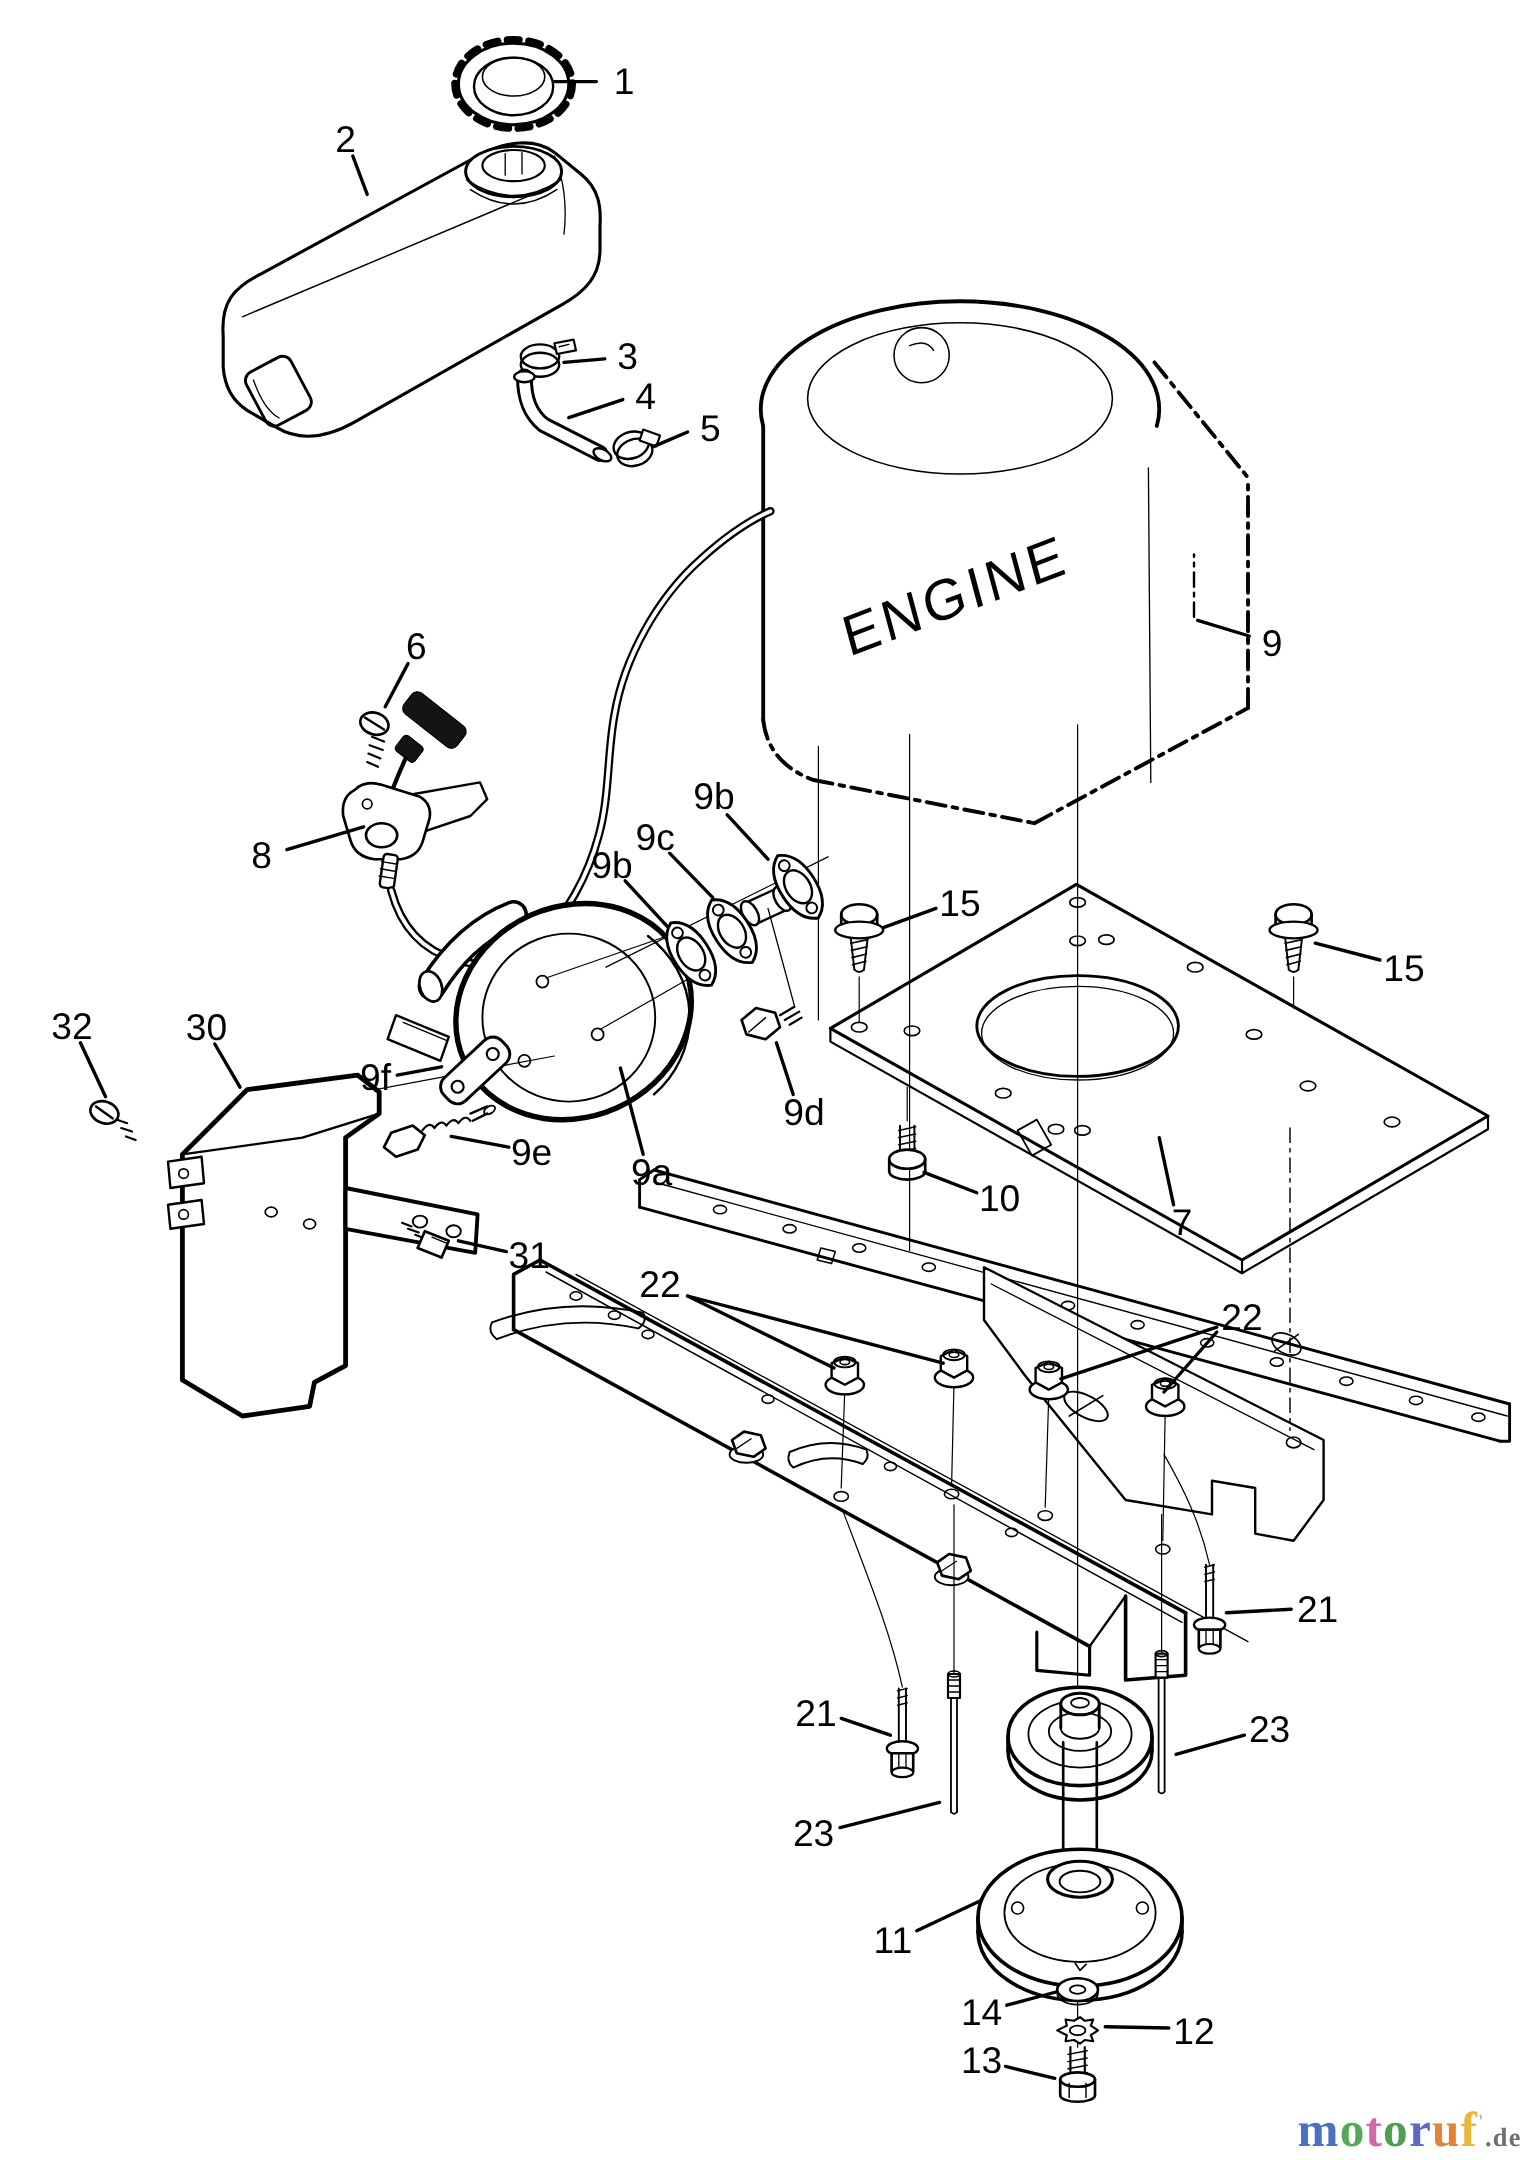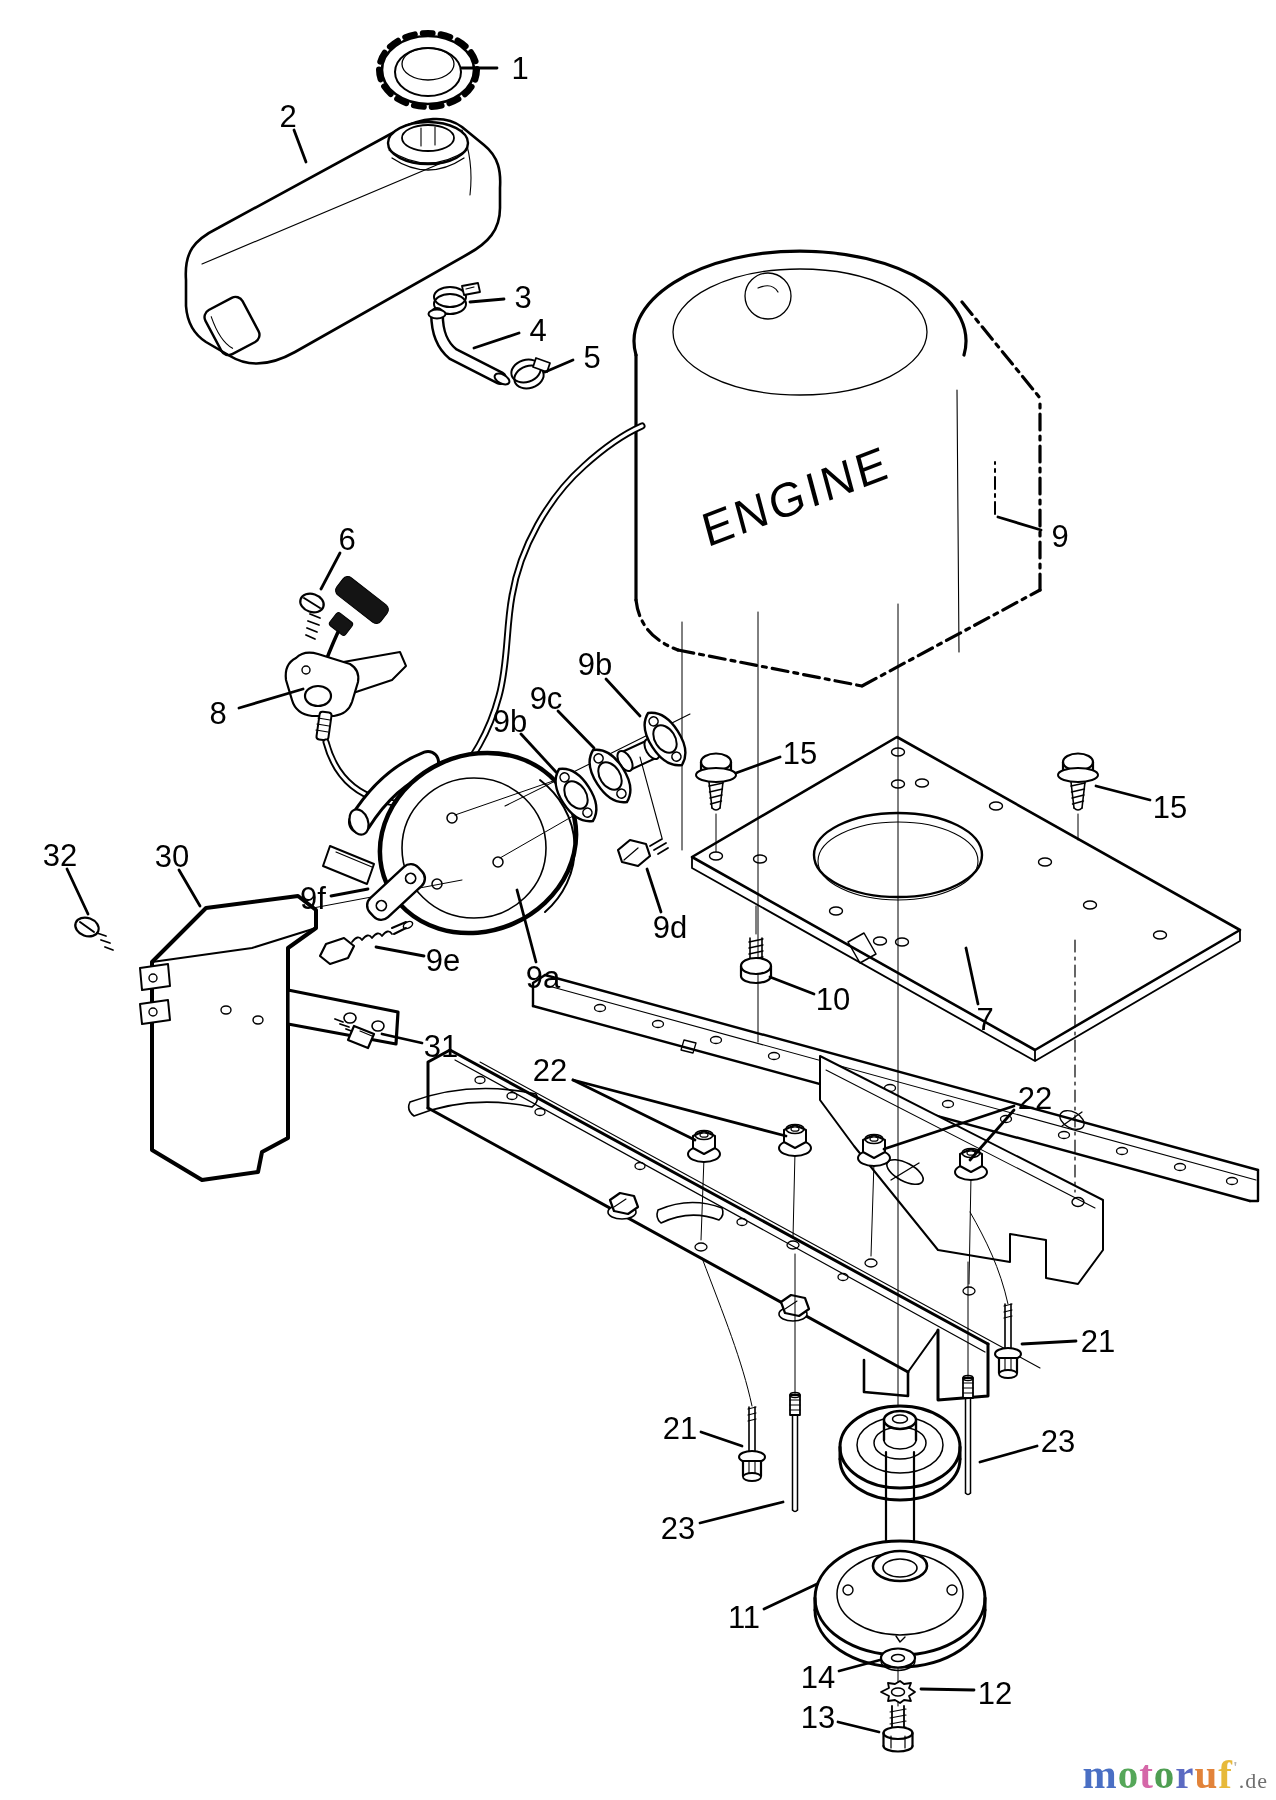--- a/index.html
+++ b/index.html
@@ -12,21 +12,21 @@
   .dd{stroke-dasharray:16 6 4 6}
   .dd2{stroke-dasharray:12 5 3 5}
   .callout{font-family:"Liberation Sans",sans-serif;font-size:31px;fill:#000;
            text-anchor:middle;dominant-baseline:central}
   .leader{fill:none;stroke:#000;stroke-width:2.8;stroke-linecap:round}
   .engine-text{font-family:"Liberation Sans",sans-serif;font-size:47px;font-weight:500;
                letter-spacing:3px;fill:#000;text-anchor:middle}
   .wm{position:absolute;right:8px;bottom:2px;font-family:"Liberation Serif",serif;
       font-weight:700;font-size:41px;letter-spacing:1px;white-space:nowrap}
   .wm .wm-tick{font-size:17px;vertical-align:super}
-  .wm .wm-suffix{font-size:22px;font-weight:400}
+  .wm .wm-suffix{font-size:22px;font-weight:700}
 </style>
 </head>
 <body>
 
 <div class="page">
 <svg width="1276" height="1800" viewBox="0 0 1276 1800">
   <defs>
     <g id="gflange">
       <path d="M0,-31 Q15,-24 15,0 Q15,24 0,31 Q-15,24 -15,0 Q-15,-24 0,-31 Z" class="f" stroke-width="2.4"></path>
       <ellipse cx="0" cy="0" rx="10" ry="15" class="s" stroke-width="2"></ellipse>

